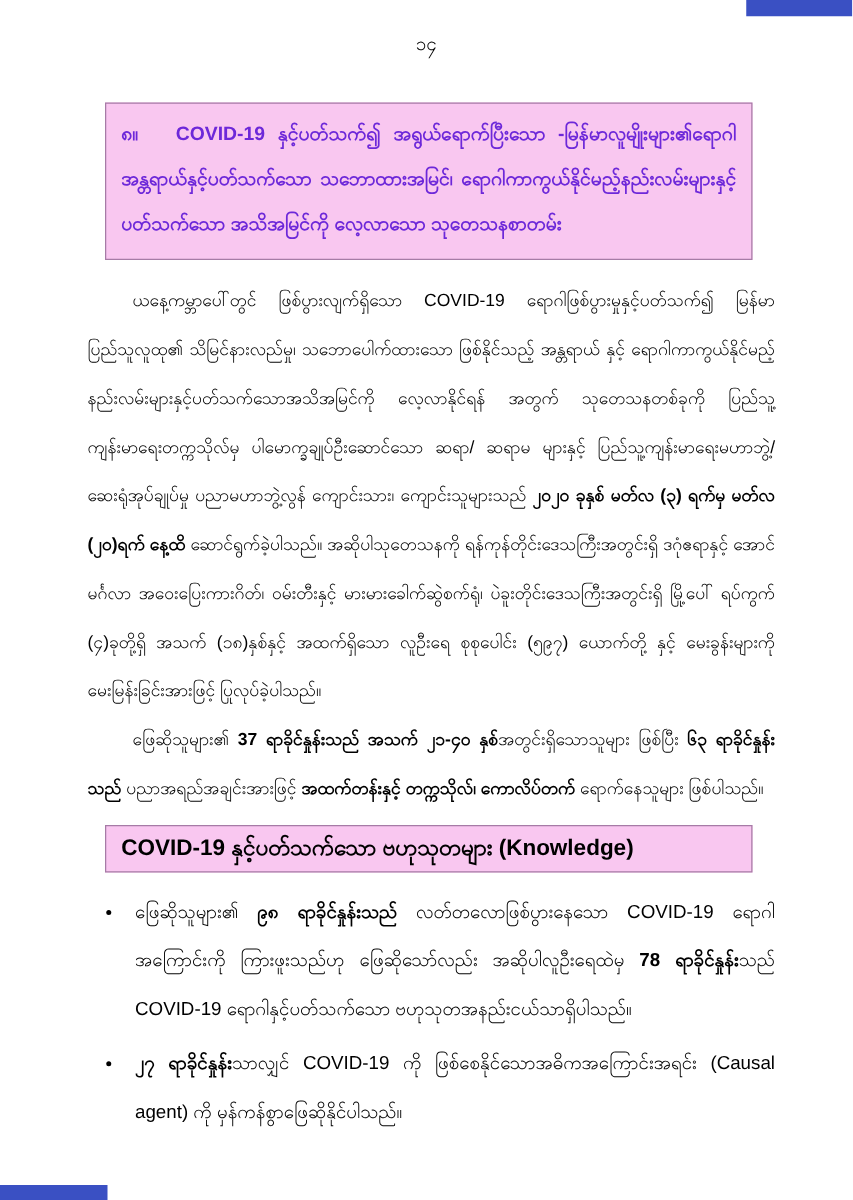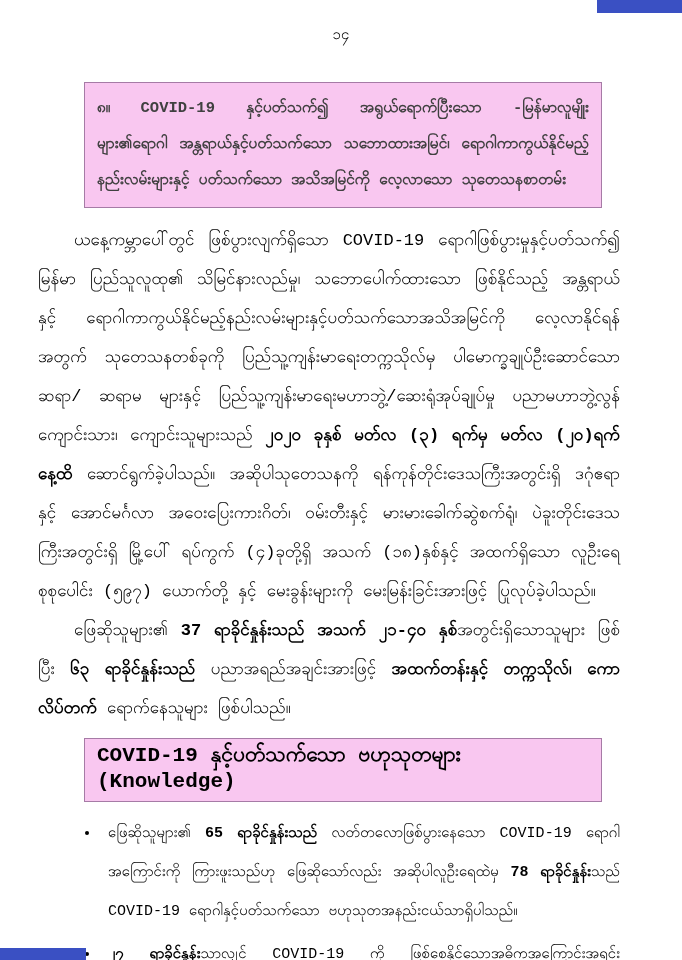--- a/index.html
+++ b/index.html
@@ -2,21 +2,21 @@
 <html><head>
 <meta charset="utf-8">
 <style>
   html,body { margin:0; padding:0; background:#ffffff; }
   .page {
     position:relative;
     width:682px; height:960px;
     margin:0 auto;
     background:#ffffff;
     color:#000;
-    font-family:Liberation Mono, monospace;
+    font-family:Liberation Sans, sans-serif;
     overflow:hidden;
   }
   .corner-bar { position:absolute; }
   .corner-bar.tr { top:0; right:0; width:85px; height:13px; }
   .corner-bar.bl { bottom:0; left:0; width:86px; height:12px; }
 
   .page-number {
     padding-top:26px;
     text-align:center;
     font-size:15px;
@@ -31,33 +31,33 @@
     margin:36px 80px 0 84px;
     padding:7px 12px 9px 12px;
     font-weight:bold;
     font-size:15.5px;
     line-height:36px;
     text-align:justify;
   }
   .sec-num { display:inline-block; margin-right:30px; }
 
   .body-text {
-    margin:13px 62px 0 38px;
-    font-size:17px;
+    margin:13px 62px 0 70px;
+    font-size:14px;
     line-height:39px;
     text-align:justify;
   }
   p.para { margin:0; text-indent:36px; }
   .bold { font-weight:bold; }
 
   .knowledge-header {
     margin:10px 80px 0 84px;
     padding:4px 12px 6px 12px;
     font-weight:bold;
-    font-size:21px;
+    font-size:18px;
     line-height:26px;
   }
 
   ul.findings {
     margin:12px 62px 0 62px;
     padding-left:38px;
     font-size:15px;
     line-height:39px;
   }
   ul.findings li {
@@ -69,29 +69,29 @@
 </head>
 <body>
 
 <div class="page" style="color: rgb(0, 0, 0);">
 
   <div class="corner-bar tr" style="background: rgb(58, 80, 195);"></div>
   <div class="corner-bar bl" style="background: rgb(58, 80, 195);"></div>
 
   <div class="page-number">၁၄</div>
 
-  <div class="section-header pinkbox" style="background: rgb(249, 199, 240); border-color: rgb(166, 123, 166); color: #404040;">
+  <div class="section-header pinkbox" style="background: rgb(249, 199, 240); border-color: rgb(166, 123, 166); color: #6d28d9;">
     <span class="sec-num">၈။</span><span>COVID-19 နှင့်ပတ်သက်၍ အရွယ်ရောက်ပြီးသော -မြန်မာလူမျိုးများ၏ရောဂါ အန္တရာယ်နှင့်ပတ်သက်သော သဘောထားအမြင်၊ ရောဂါကာကွယ်နိုင်မည့်နည်းလမ်းများနှင့် ပတ်သက်သော အသိအမြင်ကို လေ့လာသော သုတေသနစာတမ်း</span>
   </div>
 
   <div class="body-text" id="paragraphs">
       <p class="para"><span>ယနေ့ကမ္ဘာပေါ်တွင် ဖြစ်ပွားလျက်ရှိသော COVID-19 ရောဂါဖြစ်ပွားမှုနှင့်ပတ်သက်၍ မြန်မာ ပြည်သူလူထု၏ သိမြင်နားလည်မှု၊ သဘောပေါက်ထားသော ဖြစ်နိုင်သည့် အန္တရာယ် နှင့် ရောဂါကာကွယ်နိုင်မည့်နည်းလမ်းများနှင့်ပတ်သက်သောအသိအမြင်ကို လေ့လာနိုင်ရန် အတွက် သုတေသနတစ်ခုကို ပြည်သူ့ကျန်းမာရေးတက္ကသိုလ်မှ ပါမောက္ခချုပ်ဦးဆောင်သော ဆရာ/ ဆရာမ များနှင့် ပြည်သူ့ကျန်းမာရေးမဟာဘွဲ့/ဆေးရုံအုပ်ချုပ်မှု ပညာမဟာဘွဲ့လွန် ကျောင်းသား၊ ကျောင်းသူများသည် </span><span class="bold">၂၀၂၀ ခုနှစ် မတ်လ (၃) ရက်မှ မတ်လ (၂၀)ရက် နေ့ထိ</span><span> ဆောင်ရွက်ခဲ့ပါသည်။ အဆိုပါသုတေသနကို ရန်ကုန်တိုင်းဒေသကြီးအတွင်းရှိ ဒဂုံဧရာနှင့် အောင်မင်္ဂလာ အဝေးပြေးကားဂိတ်၊ ဝမ်းတီးနှင့် မားမားခေါက်ဆွဲစက်ရုံ၊ ပဲခူးတိုင်းဒေသကြီးအတွင်းရှိ မြို့ပေါ် ရပ်ကွက် (၄)ခုတို့ရှိ အသက် (၁၈)နှစ်နှင့် အထက်ရှိသော လူဦးရေ စုစုပေါင်း (၅၉၇) ယောက်တို့ နှင့် မေးခွန်းများကို မေးမြန်းခြင်းအားဖြင့် ပြုလုပ်ခဲ့ပါသည်။</span></p>
       <p class="para"><span>ဖြေဆိုသူများ၏ </span><span class="bold">37 ရာခိုင်နှုန်းသည်</span><span> </span><span class="bold">အသက် ၂၁-၄၀ နှစ်</span><span>အတွင်းရှိသောသူများ ဖြစ်ပြီး </span><span class="bold">၆၃ ရာခိုင်နှုန်းသည်</span><span> ပညာအရည်အချင်းအားဖြင့် </span><span class="bold">အထက်တန်းနှင့် တက္ကသိုလ်၊ ကောလိပ်တက်</span><span> ရောက်နေသူများ ဖြစ်ပါသည်။</span></p>
     </div>
 
   <div class="knowledge-header pinkbox" style="background: rgb(249, 199, 240); border-color: rgb(166, 123, 166);">COVID-19 နှင့်ပတ်သက်သော ဗဟုသုတများ (Knowledge)</div>
 
   <ul class="findings" id="bullets">
-      <li><span>ဖြေဆိုသူများ၏ </span><span class="bold">65 ရာခိုင်နှုန်းသည်</span><span> လတ်တလောဖြစ်ပွားနေသော COVID-19 ရောဂါ အကြောင်းကို ကြားဖူးသည်ဟု ဖြေဆိုသော်လည်း အဆိုပါလူဦးရေထဲမှ </span><span class="bold">78 ရာခိုင်နှုန်း</span><span>သည် COVID-19 ရောဂါနှင့်ပတ်သက်သော ဗဟုသုတအနည်းငယ်သာရှိပါသည်။</span></li>
+      <li><span>ဖြေဆိုသူများ၏ </span><span class="bold">၉၈ ရာခိုင်နှုန်းသည်</span><span> လတ်တလောဖြစ်ပွားနေသော COVID-19 ရောဂါ အကြောင်းကို ကြားဖူးသည်ဟု ဖြေဆိုသော်လည်း အဆိုပါလူဦးရေထဲမှ </span><span class="bold">78 ရာခိုင်နှုန်း</span><span>သည် COVID-19 ရောဂါနှင့်ပတ်သက်သော ဗဟုသုတအနည်းငယ်သာရှိပါသည်။</span></li>
       <li><span class="bold">၂၇ ရာခိုင်နှုန်း</span><span>သာလျှင် COVID-19 ကို ဖြစ်စေနိုင်သောအဓိကအကြောင်းအရင်း (Causal agent) ကို မှန်ကန်စွာဖြေဆိုနိုင်ပါသည်။</span></li>
     </ul>
 
 </div>
 
 </body></html>

